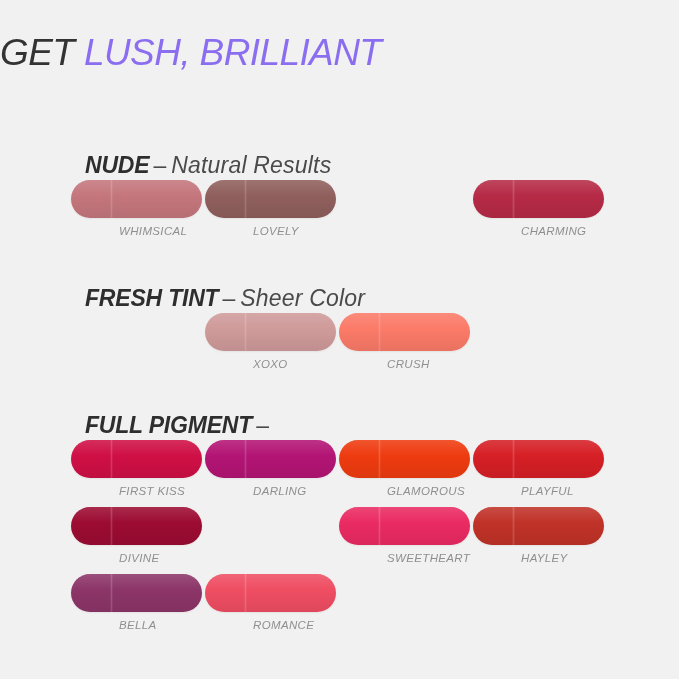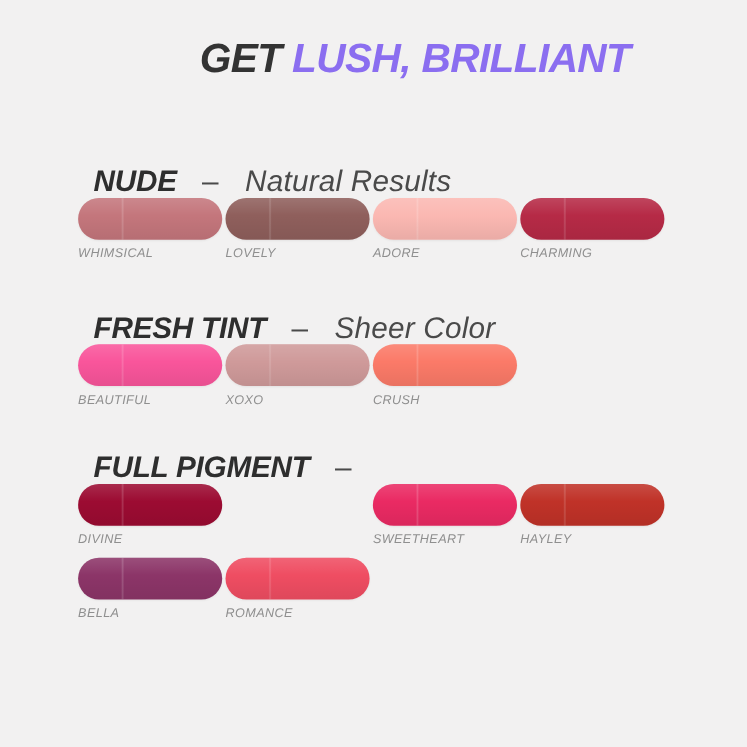--- a/index.html
+++ b/index.html
@@ -7,39 +7,39 @@
     width:679px; height:679px;
     background:#f2f1f1;
     font-family:"Liberation Sans", sans-serif;
     overflow:hidden;
   }
   .page { position:relative; width:679px; height:679px; background:#f2f1f1; }
 
   
   .headline {
     position:absolute; left:0; top:30px; width:573px;
-    text-align:right;
-    font-weight:bold; font-style:italic;
+    text-align:left;
+    font-weight:normal; font-style:italic;
     font-size:37px; line-height:1.22;
     letter-spacing:-0.6px;
     color:#333333;
     font-family:"Liberation Sans", sans-serif;
   }
   .headline .accent { color:#8b6ef0; }
   .headline .line { display:block; white-space:nowrap; }
 
   
   .section { position:absolute; left:0; width:679px; }
   .sec-head {
     margin-left:85px;
-    font-size:27px;
+    font-size:23px;
     color:#353535;
     white-space:nowrap;
     height:30px;
-    display:flex; align-items:center;gap:19px;
+    display:flex; align-items:center;
   }
   .sec-head .strong {
     font-weight:bold; font-style:italic;
     letter-spacing:-0.2px;
     color:#2e2e2e;
   }
   .sec-head .dash {
     font-weight:400; font-style:normal;
     margin:0 5px 0 4px; color:#4a4a4a;
   }
@@ -77,20 +77,21 @@
     background:linear-gradient(to bottom, rgba(255,255,255,0.13), rgba(255,255,255,0.00) 42%, rgba(0,0,0,0.07));
     border-radius:19px;
   }
   .swatch-label {
     margin-top:7px;
     font-size:11.5px;
     font-style:italic;
     letter-spacing:0.35px;
     color:#8f8f8f;
     white-space:nowrap;
+    margin-left:48px;
   }
 </style>
 </head>
 <body>
 
 <div class="page">
 
   <div class="headline">
     <span class="line"><span>GET </span><span class="accent">LUSH, BRILLIANT</span></span>
   </div>
@@ -104,60 +105,70 @@
       <div class="grid">
         <div class="row">
           <div class="cell c0">
             <div class="swatch" style="background: rgb(196, 118, 124);"></div>
             <div class="swatch-label">WHIMSICAL</div>
           </div>
           <div class="cell c1">
             <div class="swatch" style="background: rgb(143, 95, 92);"></div>
             <div class="swatch-label">LOVELY</div>
           </div>
-          <div class="cell c2">
-            <div class="swatch" style="background: rgb(251, 184, 178);"></div>
-            <div class="swatch-label">ADORE</div>
-          </div>
           <div class="cell c3">
             <div class="swatch" style="background: rgb(182, 42, 70);"></div>
             <div class="swatch-label">CHARMING</div>
           </div>
         </div>
       </div>
     </div>
     <div class="section" style="top: 283px;">
       <div class="sec-head">
         <span class="strong">FRESH TINT</span>
         <span class="dash">–</span>
         <span class="sub">Sheer Color</span>
       </div>
       <div class="grid">
         <div class="row">
-          <div class="cell c0">
-            <div class="swatch" style="background: rgb(249, 85, 155);"></div>
-            <div class="swatch-label">BEAUTIFUL</div>
-          </div>
           <div class="cell c1">
             <div class="swatch" style="background: rgb(207, 154, 154);"></div>
             <div class="swatch-label">XOXO</div>
           </div>
           <div class="cell c2">
             <div class="swatch" style="background: rgb(251, 122, 104);"></div>
             <div class="swatch-label">CRUSH</div>
           </div>
         </div>
       </div>
     </div>
     <div class="section" style="top: 410px;">
       <div class="sec-head">
         <span class="strong">FULL PIGMENT</span>
         <span class="dash">–</span>
       </div>
       <div class="grid">
+        <div class="row">
+          <div class="cell c0">
+            <div class="swatch" style="background: rgb(207, 15, 69);"></div>
+            <div class="swatch-label">FIRST KISS</div>
+          </div>
+          <div class="cell c1">
+            <div class="swatch" style="background: rgb(179, 20, 116);"></div>
+            <div class="swatch-label">DARLING</div>
+          </div>
+          <div class="cell c2">
+            <div class="swatch" style="background: rgb(238, 59, 16);"></div>
+            <div class="swatch-label">GLAMOROUS</div>
+          </div>
+          <div class="cell c3">
+            <div class="swatch" style="background: rgb(213, 31, 37);"></div>
+            <div class="swatch-label">PLAYFUL</div>
+          </div>
+        </div>
         <div class="row">
           <div class="cell c0">
             <div class="swatch" style="background: rgb(156, 11, 50);"></div>
             <div class="swatch-label">DIVINE</div>
           </div>
           <div class="cell c3">
             <div class="swatch" style="background: rgb(192, 50, 40);"></div>
             <div class="swatch-label">HAYLEY</div>
           </div>
           <div class="cell c2">

